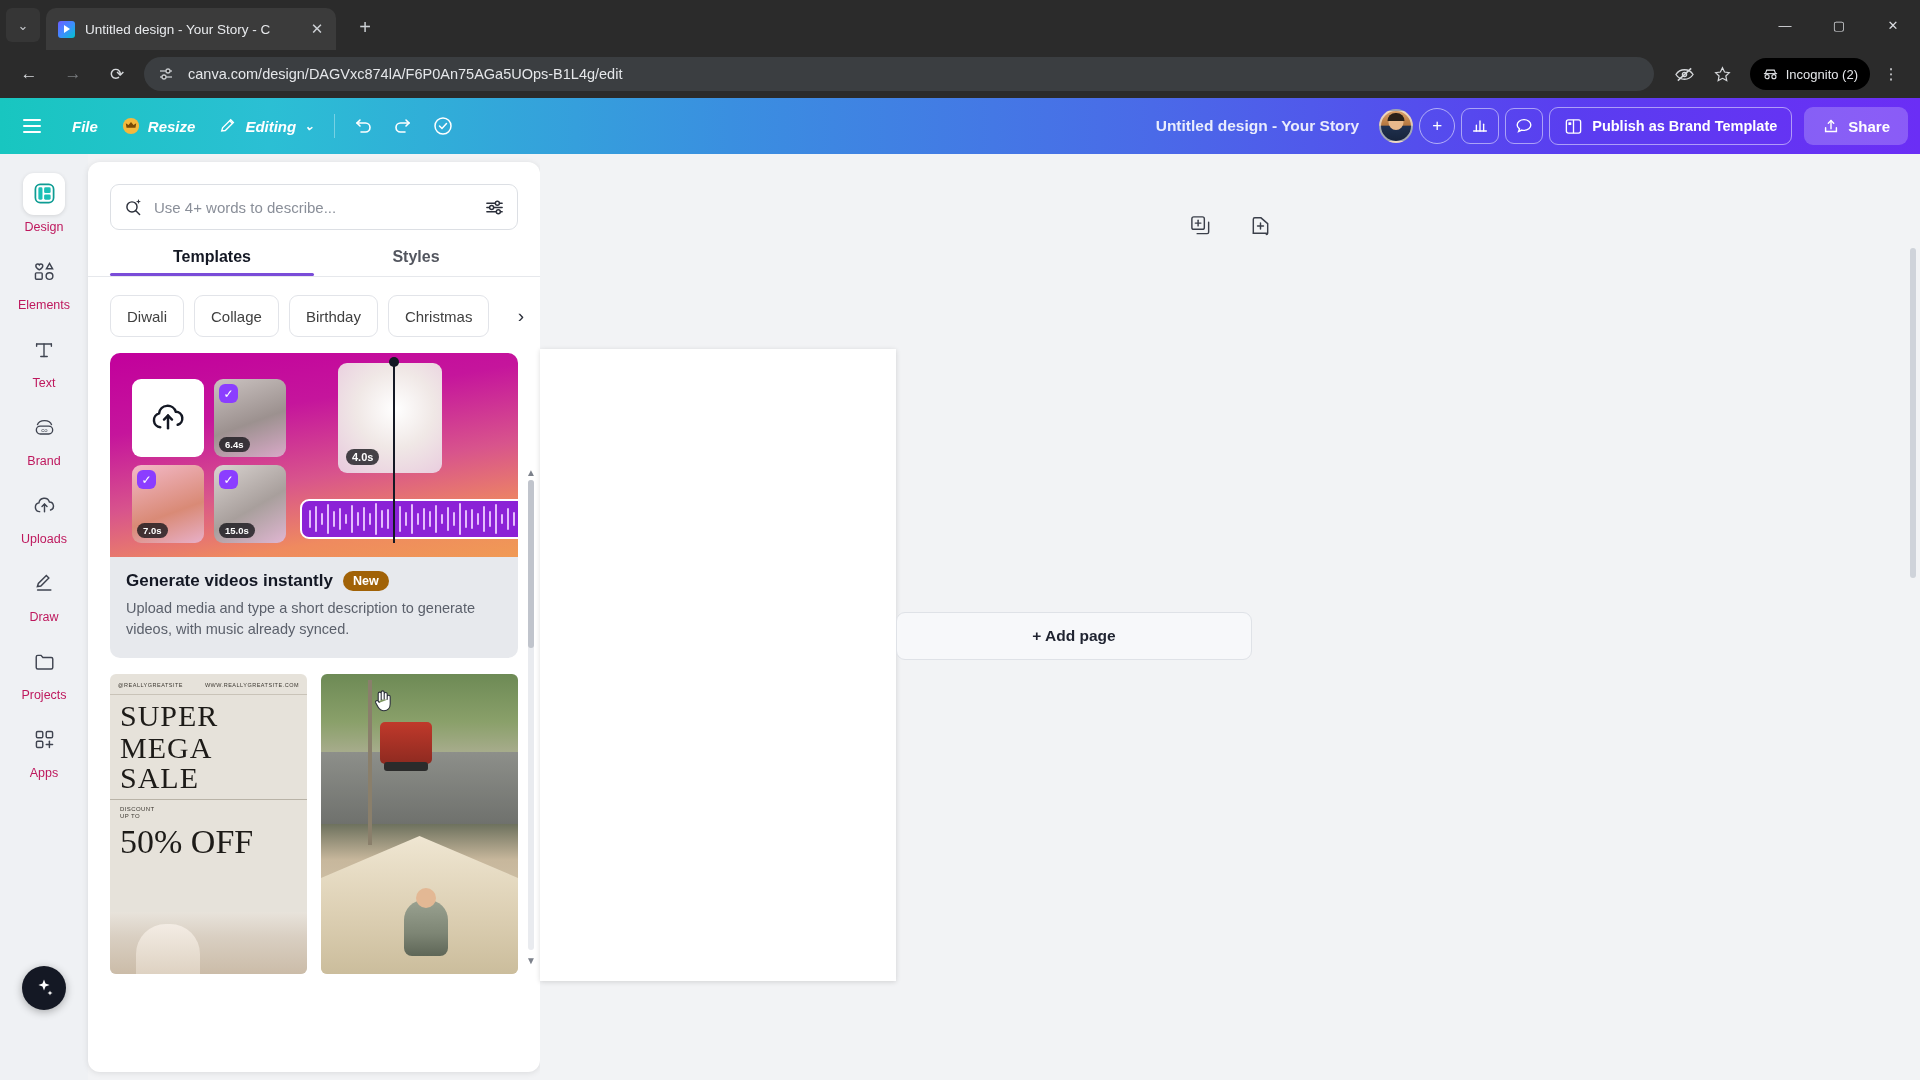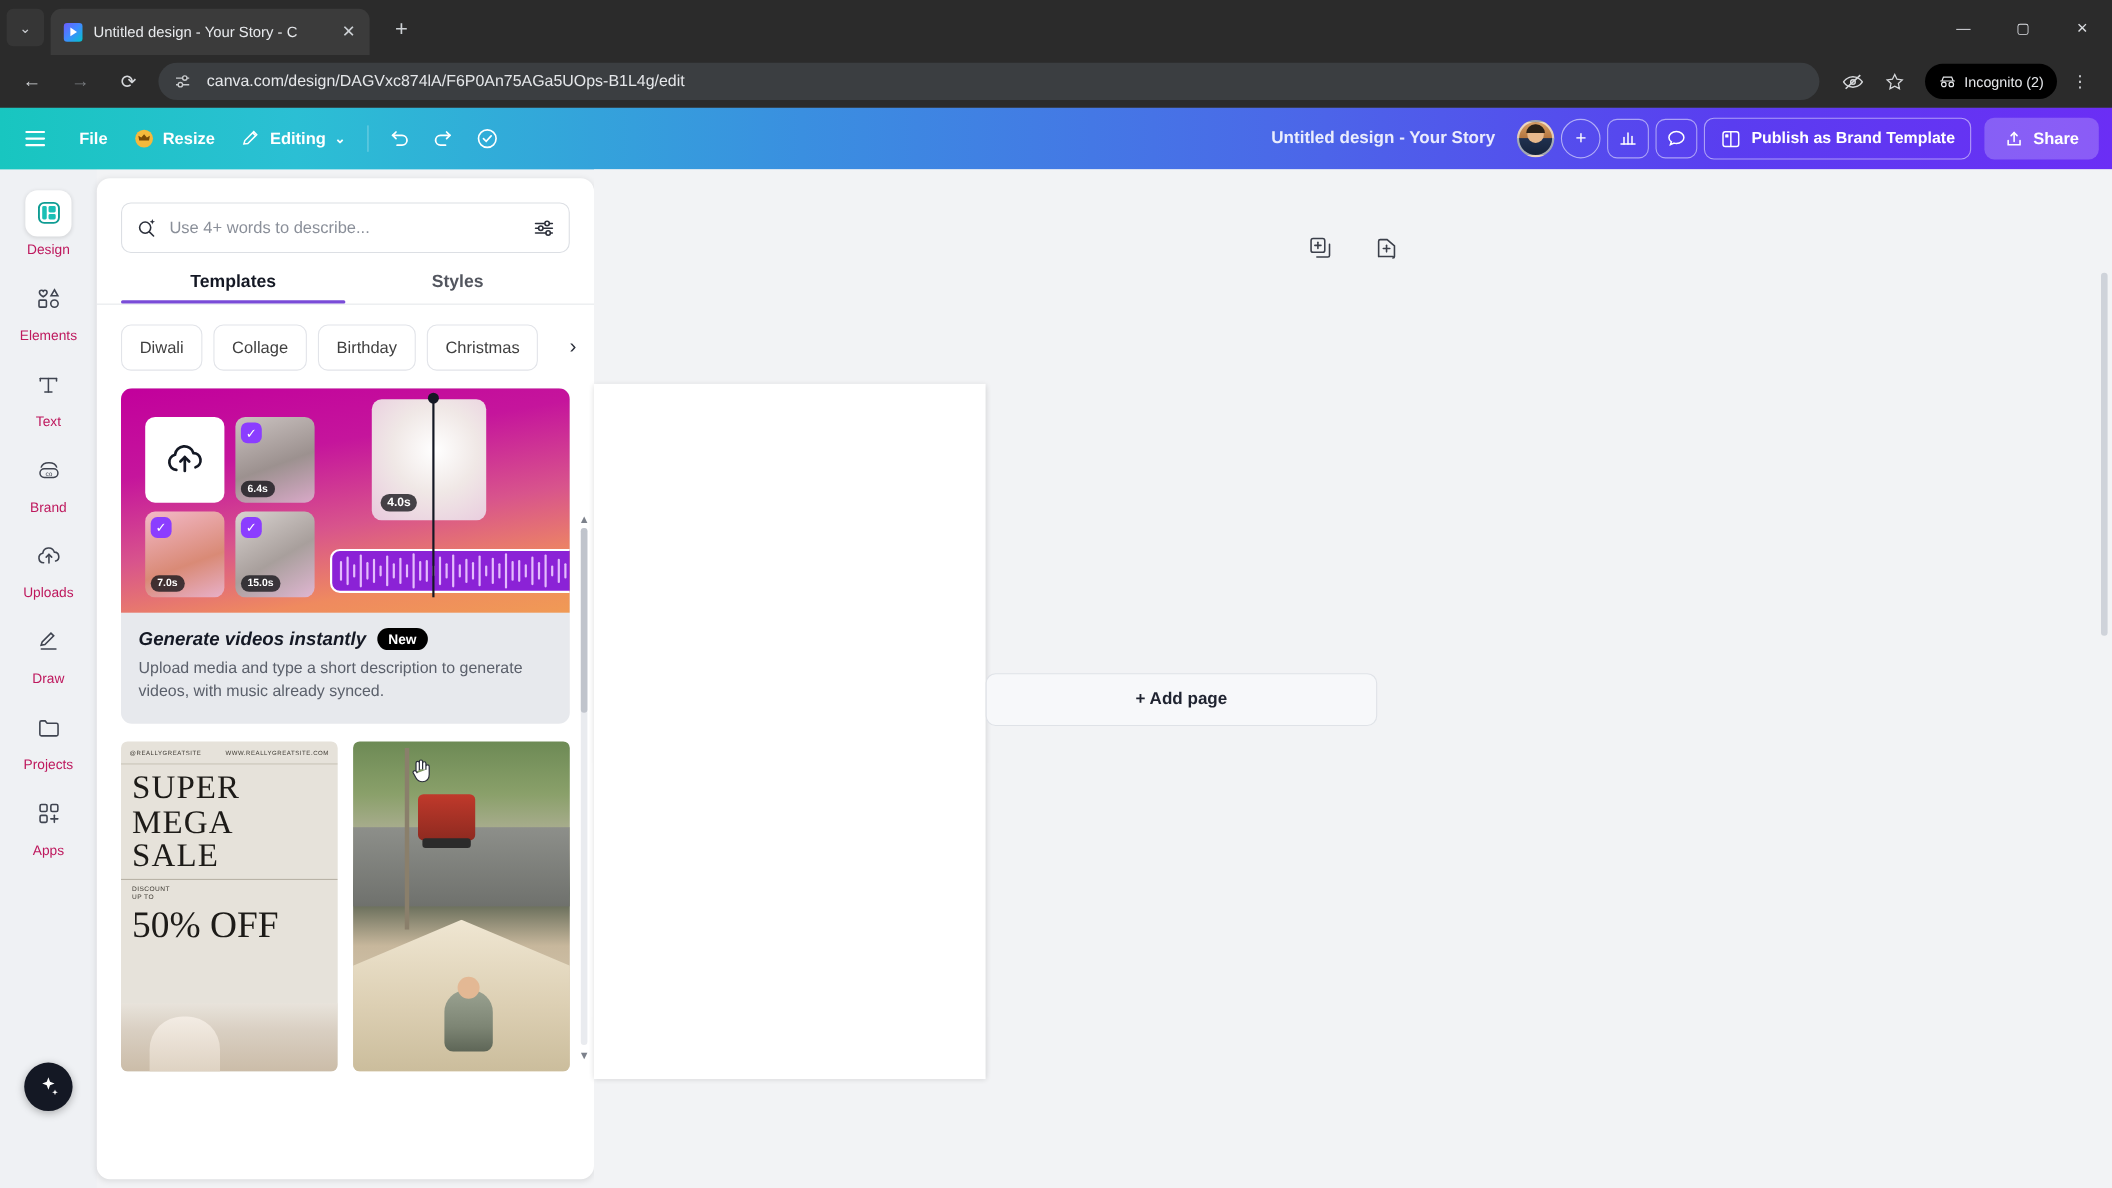--- a/index.html
+++ b/index.html
@@ -104,21 +104,21 @@
   }
   .tb-hamburger {
     width: 40px; height: 40px; margin-right: 8px;
     display: flex; flex-direction: column; align-items: center;
     justify-content: center; gap: 4px;
   }
   .tb-hamburger i { display: block; width: 18px; height: 2px; background: #fff; border-radius: 2px; }
   .tb-item {
     display: flex; align-items: center; gap: 8px; height: 38px;
     padding: 0 12px; border-radius: 8px; color: #ffffff;
-    font-size: 15px; font-weight: 600; white-space: nowrap;
+    font-size: 15px; font-weight: 600; white-space: nowrap; font-style: italic;
   }
   .tb-sep { width: 1px; height: 24px; background: rgba(255,255,255,.35); margin: 0 8px; }
   .tb-icon-btn {
     width: 40px; height: 40px; border-radius: 8px; color: #fff;
     display: flex; align-items: center; justify-content: center;
   }
   .tb-right { margin-left: auto; display: flex; align-items: center; gap: 6px; }
   .doc-title {
     color: rgba(255,255,255,.88); font-size: 15.5px; font-weight: 600;
     margin-right: 14px; white-space: nowrap;
@@ -263,23 +263,23 @@
     position: absolute; border-radius: 9px; overflow: hidden;
     background: #8b22d6; border: 2px solid #fff;
   }
   .playhead { position: absolute; width: 2px; background: #141824; }
   .playhead::before {
     content: ""; position: absolute; top: -4px; left: -4px;
     width: 10px; height: 10px; border-radius: 50%; background: #141824;
   }
   .promo-body { padding: 14px 16px 18px 16px; }
   .promo-title-row { display: flex; align-items: center; gap: 10px; }
-  .promo-title { font-size: 17px; font-weight: 700; color: #141824; font-style: italic; }
+  .promo-title { font-size: 17px; font-weight: 700; color: #141824; }
   .promo-badge {
-    background: #000000; color: #fff; font-size: 12.5px; font-weight: 700;
+    background: #a16207; color: #fff; font-size: 12.5px; font-weight: 700;
     border-radius: 10px; padding: 3px 10px;
   }
   .promo-desc { margin-top: 7px; font-size: 14.5px; line-height: 1.45; color: #5b606b; }
 
   
   .tpl-grid { display: flex; gap: 14px; margin-top: 16px; }
   .tpl-col { flex: 1 1 0; }
   .tpl-card { border-radius: 6px; overflow: hidden; position: relative; }
 
   .sale-card { background: #e6e2da; height: 300px; position: relative; font-family: "Liberation Serif", serif; }

